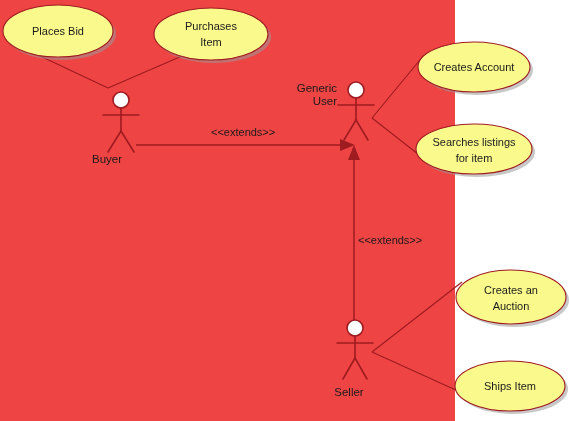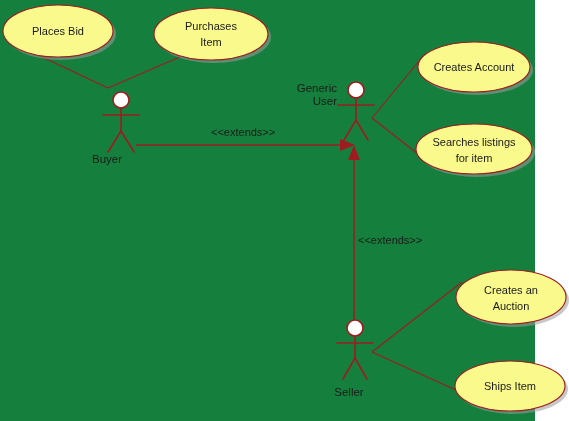--- a/index.html
+++ b/index.html
@@ -8,23 +8,23 @@
     background: #ffffff;
   }
   body {
     width: 569px;
     height: 421px;
     font-family: "Liberation Sans", sans-serif;
     overflow: hidden;
   }
   #diagram-root {
     position: relative;
-    width: 535px;
+    width: 455px;
     height: 421px;
-    background: #15803d;
+    background: #ef4444;
   }
   svg#uml-canvas {
     display: block;
     width: 569px;
     height: 421px;
   }
   .uc-ellipse {
     fill: #fafa8c;
     stroke: #9e1b20;
     stroke-width: 1.1;

